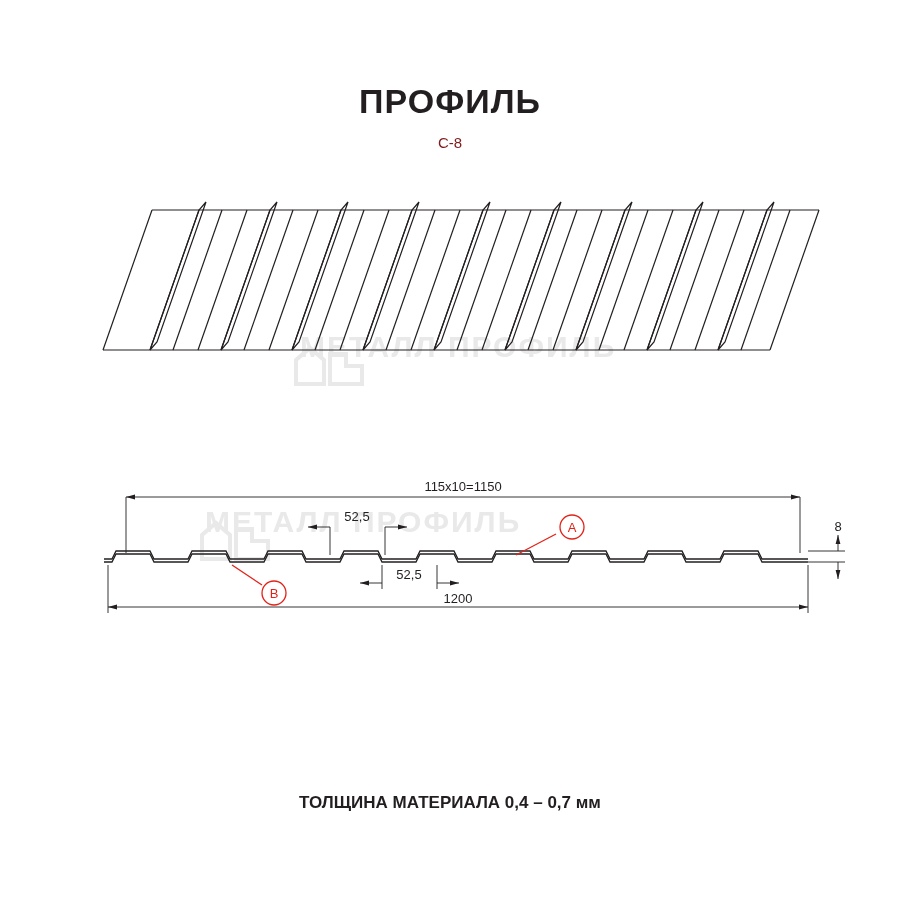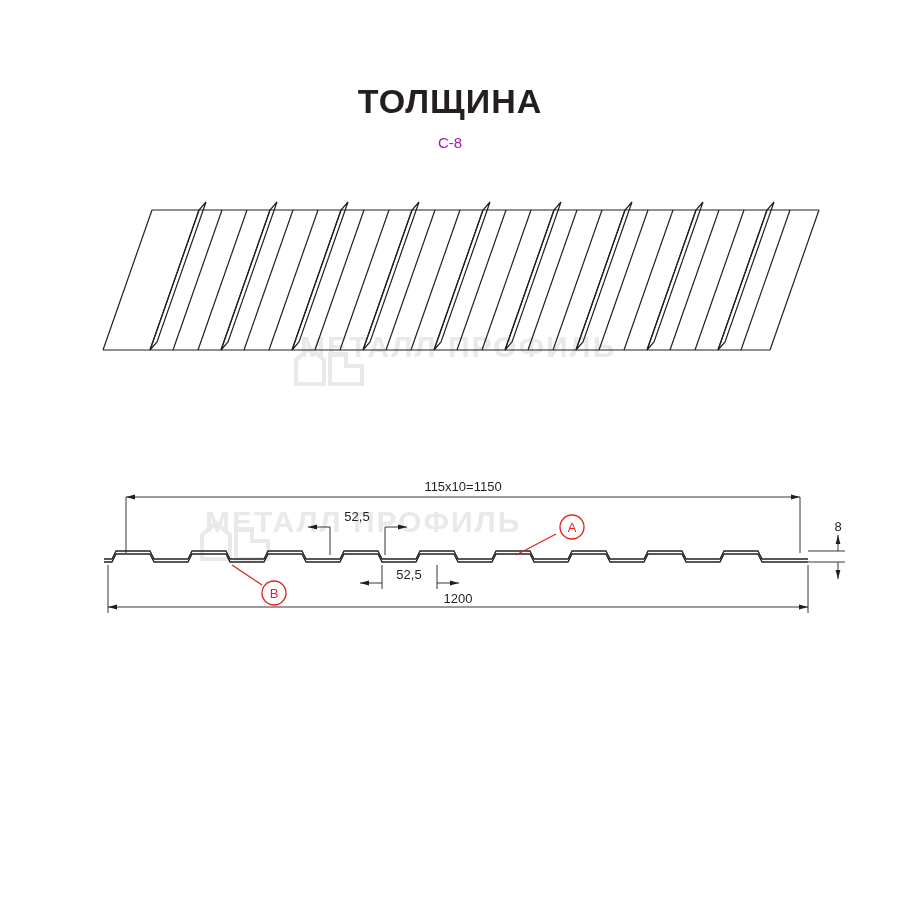--- a/index.html
+++ b/index.html
@@ -31,21 +31,21 @@
     letter-spacing: 1px;
     color: #231f20;
   }
   .subtitle {
     position: absolute;
     top: 134px;
     left: 0;
     width: 900px;
     text-align: center;
     font-size: 15px;
-    color: #a21caf;
+    color: #7f1d1d;
   }
   .footer-note {
     position: absolute;
     top: 793px;
     left: 0;
     width: 900px;
     text-align: center;
     font-size: 17px;
     font-weight: bold;
     color: #231f20;
@@ -91,21 +91,21 @@
     font-size: 13px;
     fill: #e2231a;
     font-family: "Liberation Sans", sans-serif;
   }
 </style>
 </head>
 <body>
 
 <div class="page">
 
-  <div class="title">ТОЛЩИНА</div>
+  <div class="title">ПРОФИЛЬ</div>
   <div class="subtitle">С-8</div>
 
   <div class="wm wm1">МЕТАЛЛ ПРОФИЛЬ</div>
   <div class="wm wm2">МЕТАЛЛ ПРОФИЛЬ</div>
 
   <div class="wm-mark" style="left:290px; top:340px;">
     <svg width="80" height="60" viewBox="0 0 80 60">
       <path d="M6 44 L6 20 L20 8 L34 20 L34 44 Z" fill="none" stroke="#e9e9e9" stroke-width="4"></path>
       <path d="M40 44 L40 14 L56 14 L56 26 L72 26 L72 44 Z" fill="none" stroke="#e9e9e9" stroke-width="4"></path>
     </svg>
@@ -259,13 +259,14 @@
       <text class="lbl-red" x="572" y="77" text-anchor="middle" font-size="13">A</text>
 
       <g stroke="#e2231a" stroke-width="1.3" fill="none">
         <path d="M232 110 L262 130"></path>
         <circle cx="274" cy="138" r="12"></circle>
       </g>
       <text class="lbl-red" x="274" y="143" text-anchor="middle" font-size="13">B</text>
     </svg>
   </div>
 
+  <div class="footer-note">ТОЛЩИНА МАТЕРИАЛА 0,4 – 0,7 мм</div>
 </div>
 
 </body></html>

